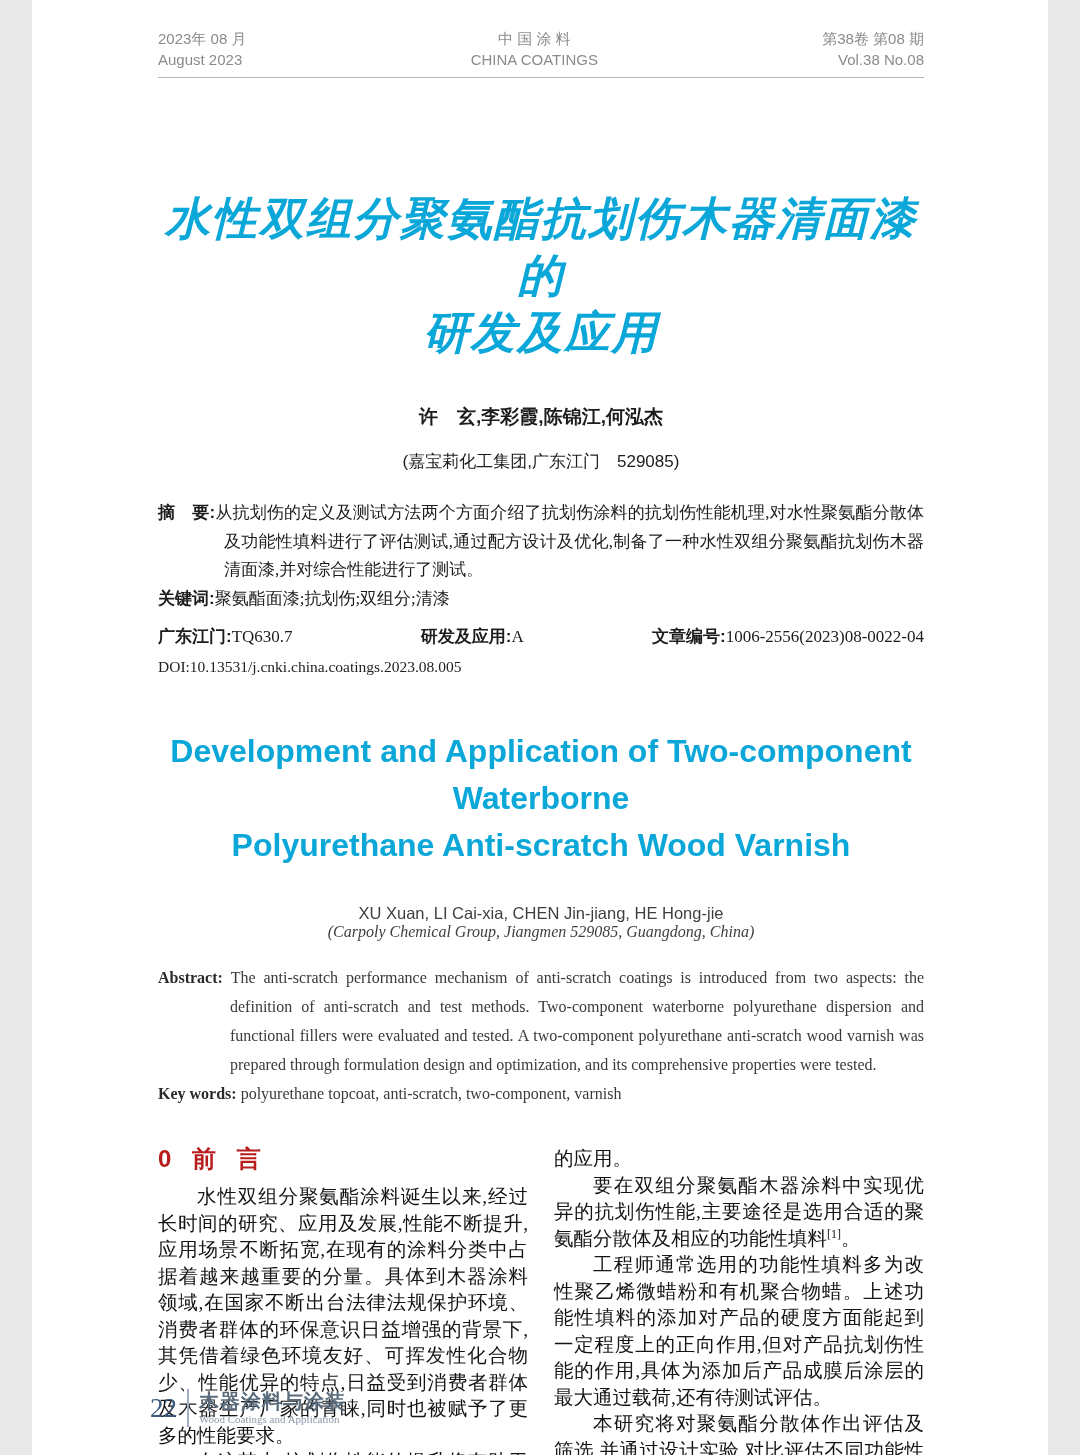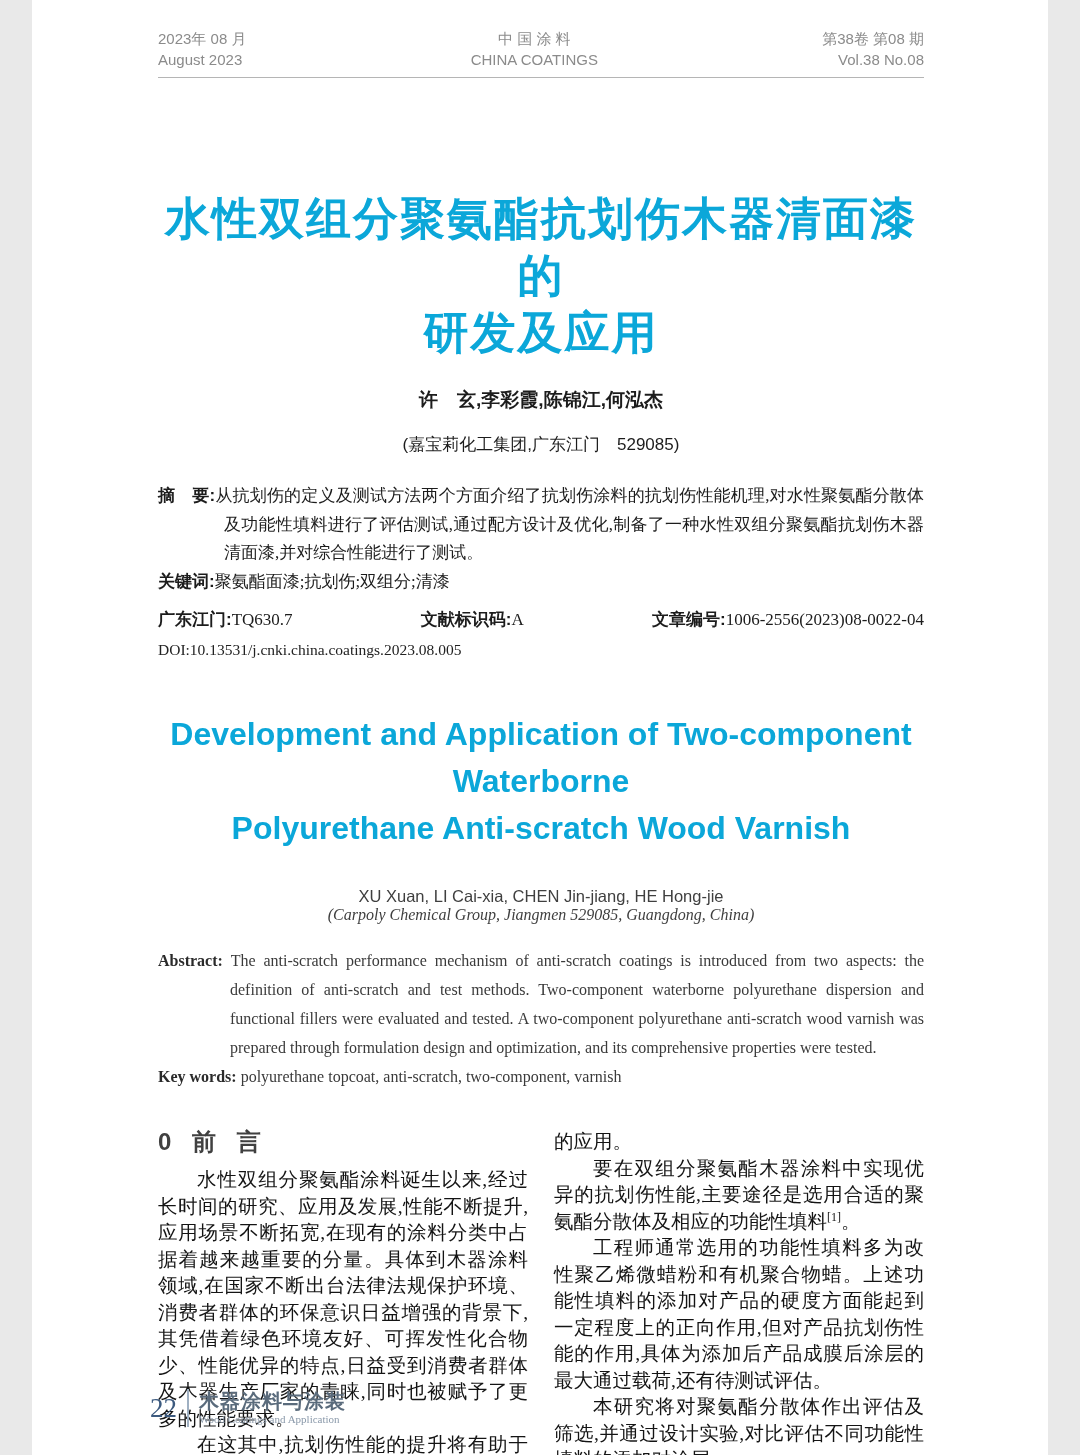--- a/index.html
+++ b/index.html
@@ -11,22 +11,22 @@
   }
   
   .hdr { display:flex; justify-content:space-between; color:#8b8b8b;
          font-size:15px; line-height:21px; border-bottom:1px solid #b5b5b5;
          padding-bottom:7px; }
   .hdr-col { white-space:nowrap; }
   .hdr-center { text-align:center; }
   .hdr-right { text-align:right; }
   
   .title-cn { margin-top:112px; text-align:center; color:#0ba7d9;
-              font-weight:bold; font-size:45px; line-height:57px; letter-spacing:2px; }
-  .authors-cn { margin-top:26px; text-align:center; font-size:19px; font-weight:bold; }
+              font-weight:bold; font-size:45px; line-height:57px; letter-spacing:2px;font-style:italic; }
+  .authors-cn { margin-top:43px; text-align:center; font-size:19px; font-weight:bold; }
   .affil-cn { margin-top:20px; text-align:center; font-size:17px; }
   
   .abs-cn { margin-top:26px; font-size:17px; line-height:28.5px; text-align:justify;
             padding-left:66px; text-indent:-66px; font-family:"Liberation Serif", serif; }
   .abs-cn b, .kw-cn b { font-family:"Liberation Sans", sans-serif; }
   .kw-cn { font-size:17px; line-height:28.5px; font-family:"Liberation Serif", serif; }
   .class-row { margin-top:12px; display:flex; justify-content:space-between;
                font-size:17px; line-height:24px; }
   .class-row .val { font-weight:normal; font-family:"Liberation Serif", serif; }
   .class-row b { font-weight:bold; }
@@ -40,21 +40,21 @@
               font-style:italic; font-family:"Liberation Serif", serif; }
   .abs-en { margin-top:22px; font-family:"Liberation Serif", serif; color:#3a3a3a;
             font-size:16px; line-height:29px; text-align:justify;
             padding-left:72px; text-indent:-72px; }
   .kw-en { font-family:Liberation Serif, serif; color:#3a3a3a; font-size:16px;
            line-height:29px; }
   .abs-en b, .kw-en b { color:#2a2a2a; }
   
   .cols { margin-top:38px; display:flex; gap:26px; }
   .col { width:402px; }
-  .sec-head { color:#404040; font-weight:bold; font-size:24px; line-height:26px;
+  .sec-head { color:#b91c1c; font-weight:bold; font-size:24px; line-height:26px;
               word-spacing:14px; margin-bottom:12px; }
   .body-p { font-size:19.5px; line-height:26.5px; text-align:justify;
             font-family:"Liberation Serif", serif; color:#141414; }
   .body-p.indent { text-indent:2em; }
   .body-p sup { font-size:12px; vertical-align:super; line-height:0; }
   
   .foot-rule { border-top:1px solid #9a9a9a; margin-top:8px; }
   .footnote { padding-top:8px; font-size:16px; line-height:26px; color:#3e3e3e; }
   
   .pfooter { position:absolute; left:118px; bottom:28px; display:flex;
@@ -93,21 +93,21 @@
 
   <div class="authors-cn">许　玄,李彩霞,陈锦江,何泓杰</div>
   <div class="affil-cn">(嘉宝莉化工集团,广东江门　529085)</div>
 
   <p class="abs-cn"><b>摘　要:</b><span>从抗划伤的定义及测试方法两个方面介绍了抗划伤涂料的抗划伤性能机理,对水性聚氨酯分散体及功能性填料进行了评估测试,通过配方设计及优化,制备了一种水性双组分聚氨酯抗划伤木器清面漆,并对综合性能进行了测试。</span></p>
 
   <p class="kw-cn"><b>关键词:</b><span>聚氨酯面漆;抗划伤;双组分;清漆</span></p>
 
   <div class="class-row">
     <span><b>广东江门:</b><span class="val">TQ630.7</span></span>
-    <span><b>文献标识码:</b><span class="val">A</span></span>
+    <span><b>研发及应用:</b><span class="val">A</span></span>
     <span><b>文章编号:</b><span class="val">1006-2556(2023)08-0022-04</span></span>
   </div>
 
   <div class="doi">DOI:10.13531/j.cnki.china.coatings.2023.08.005</div>
 
   <h2 class="title-en">
     <span>Development and Application of Two-component Waterborne</span><br>
     <span>Polyurethane Anti-scratch Wood Varnish</span>
   </h2>
 

